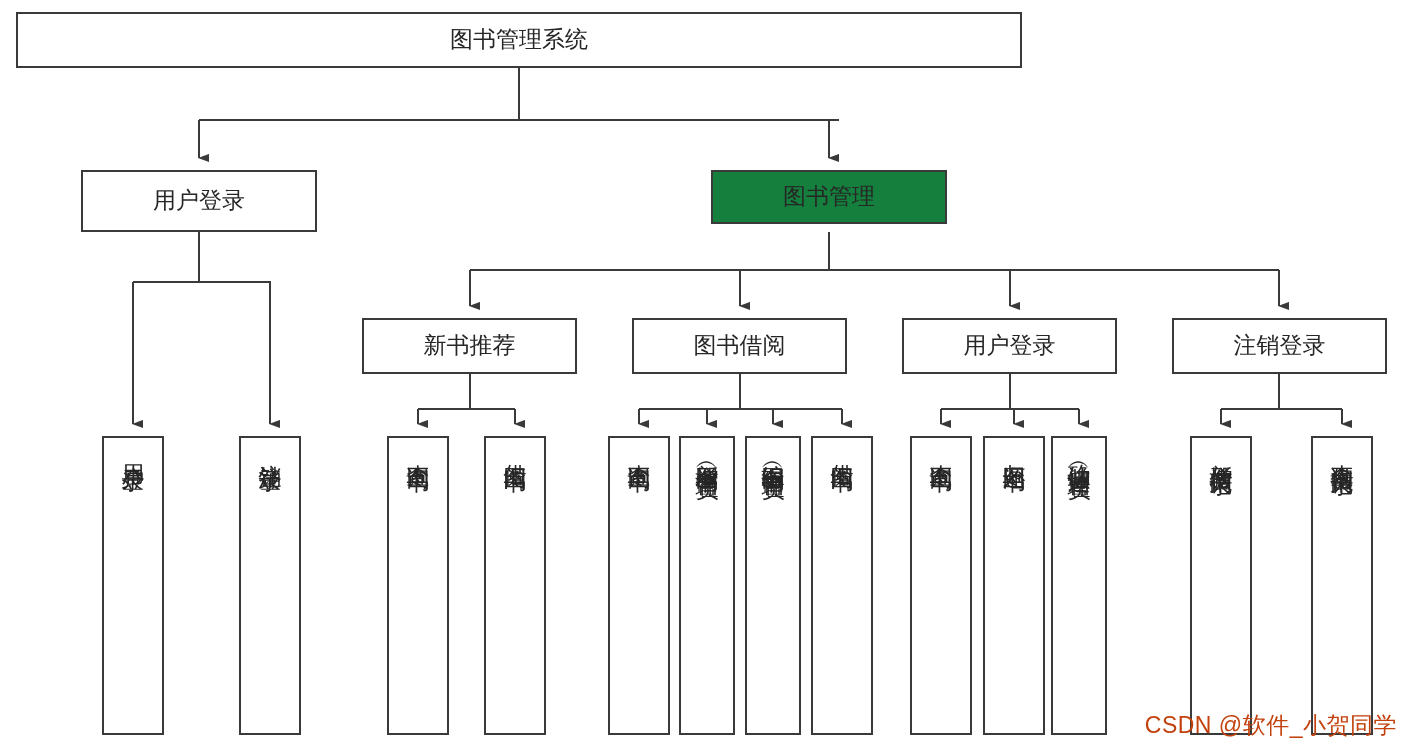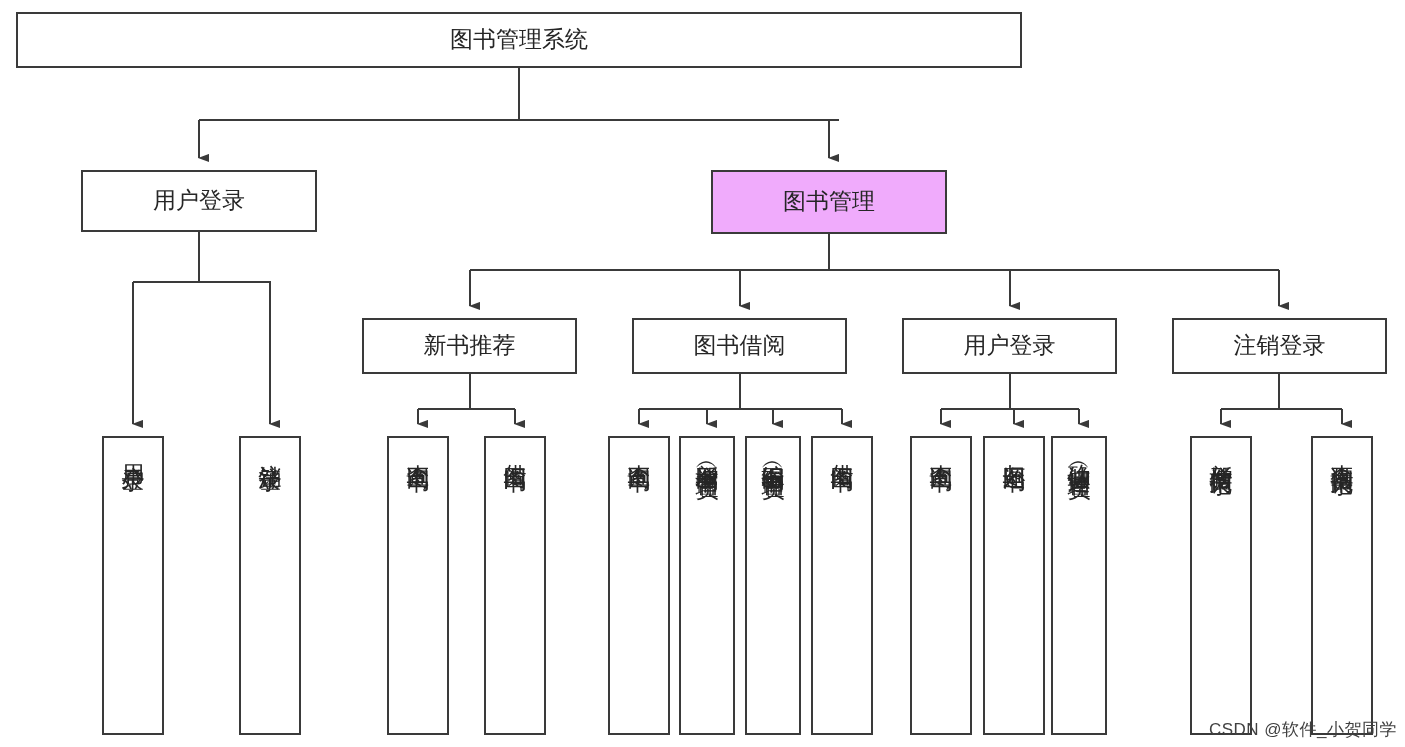--- a/index.html
+++ b/index.html
@@ -52,22 +52,22 @@
     writing-mode: vertical-rl;
     text-orientation: upright;
     font-size: 23px;
     letter-spacing: 2px;
     line-height: 1;
   }
   .watermark {
     position: absolute;
     right: 8px;
     bottom: 6px;
-    font-size: 17px;
-    color: #404040;
+    font-size: 23px;
+    color: #c2410c;
     letter-spacing: 0.5px;
     white-space: nowrap;
   }
 </style>
 </head>
 <body>
 
 <div id="canvas">
 
   <svg id="wires" viewBox="0 0 1405 747" xmlns="http://www.w3.org/2000/svg">
@@ -121,21 +121,21 @@
     </g>
   </svg>
 
   <div class="node horiz root" style="left: 16px; top: 12px; width: 1006px; height: 56px; border-color: rgb(58, 58, 58); background: rgb(255, 255, 255); color: rgb(38, 38, 38);">
     <span class="lbl">图书管理系统</span>
   </div>
 
   <div class="node horiz" style="left: 81px; top: 170px; width: 236px; height: 62px; border-color: rgb(58, 58, 58); background: rgb(255, 255, 255); color: rgb(38, 38, 38);">
     <span class="lbl">用户登录</span>
   </div>
-  <div class="node horiz" style="left: 711px; top: 170px; width: 236px; height: 64px; border-color: rgb(58, 58, 58); background: #f0abfc; color: rgb(38, 38, 38);">
+  <div class="node horiz" style="left: 711px; top: 170px; width: 236px; height: 54px; border-color: rgb(58, 58, 58); background: #15803d; color: rgb(38, 38, 38);">
     <span class="lbl">图书管理</span>
   </div>
 
   <div class="node horiz" style="left: 362px; top: 318px; width: 215px; height: 56px; border-color: rgb(58, 58, 58); background: rgb(255, 255, 255); color: rgb(38, 38, 38);">
     <span class="lbl">新书推荐</span>
   </div>
   <div class="node horiz" style="left: 632px; top: 318px; width: 215px; height: 56px; border-color: rgb(58, 58, 58); background: rgb(255, 255, 255); color: rgb(38, 38, 38);">
     <span class="lbl">图书借阅</span>
   </div>
   <div class="node horiz" style="left: 902px; top: 318px; width: 215px; height: 56px; border-color: rgb(58, 58, 58); background: rgb(255, 255, 255); color: rgb(38, 38, 38);">

